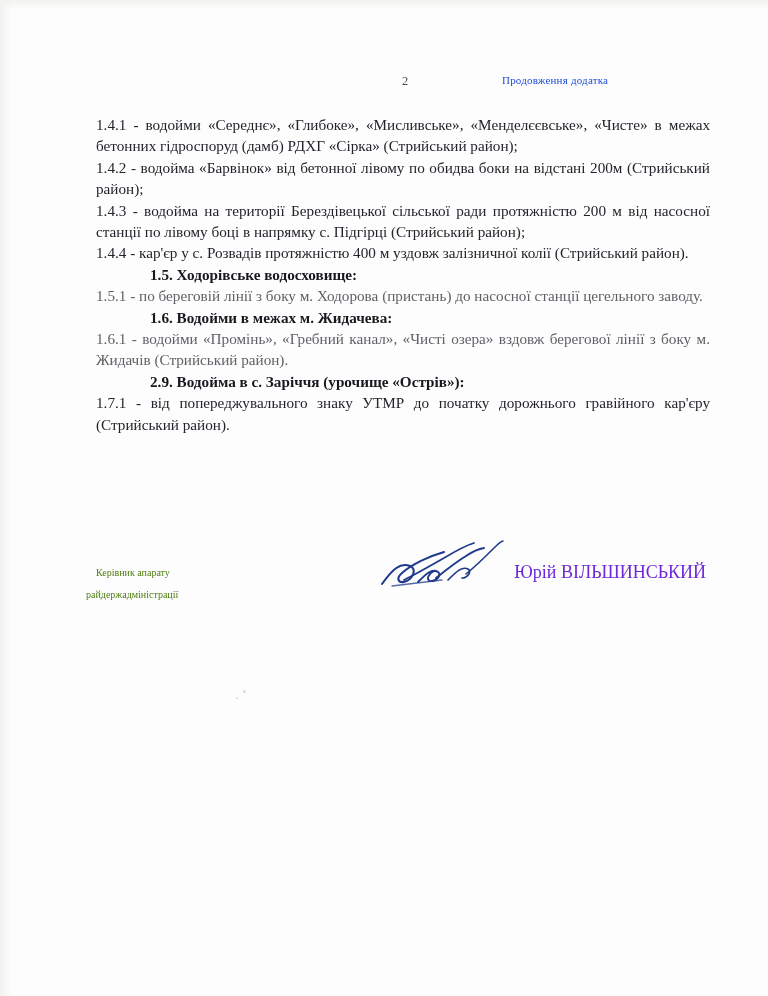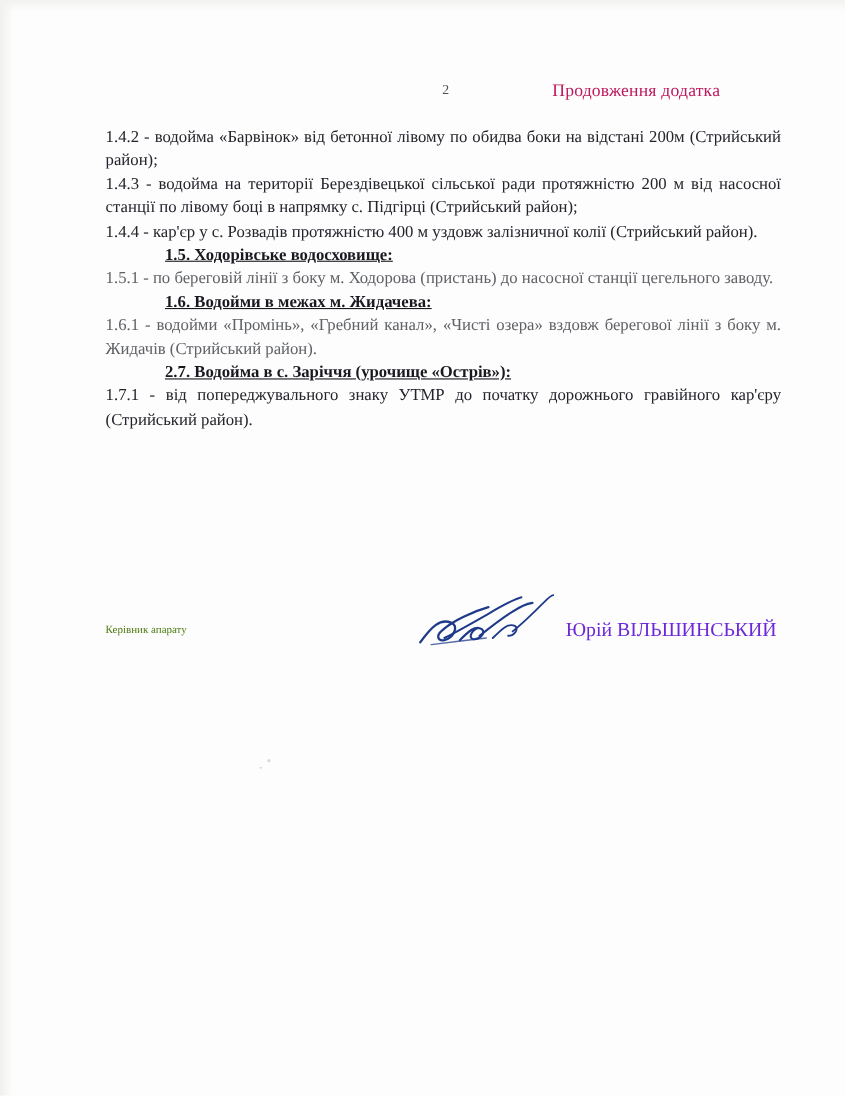--- a/index.html
+++ b/index.html
@@ -49,22 +49,22 @@
     position: absolute;
     left: 306px;
     top: 0;
     font-size: 12.5px;
     color: #4c4c55;
   }
   .header-note {
     position: absolute;
     left: 406px;
     top: 0;
-    font-size: 16px;
-    color: #be185d;
+    font-size: 11px;
+    color: #1d4ed8;
     letter-spacing: .2px;
   }
 
   .body-text {
     position: absolute;
     top: 114px;
     left: 96px;
     width: 614px;
   }
 
@@ -82,21 +82,20 @@
     color: #5f6166;
   }
 
   p.heading {
     margin: 0;
     font-size: 15.2px;
     line-height: 21.4px;
     font-weight: bold;
     color: #18181f;
     padding-left: 54px;
-    text-decoration: underline;
   }
 
   .sig-block {
     position: absolute;
     left: 96px;
     top: 540px;
     width: 614px;
     height: 60px;
   }
   .sig-left {
@@ -145,34 +144,36 @@
 <div class="page">
   <div class="scan-edge-left"></div>
   <div class="scan-edge-top"></div>
 
   <div class="header">
     <div class="page-number">2</div>
     <div class="header-note">Продовження додатка</div>
   </div>
 
   <div class="body-text">
+    <p class="para">1.4.1 - водойми «Середнє», «Глибоке», «Мисливське», «Менделєєвське», «Чисте» в межах бетонних гідроспоруд (дамб) РДХГ «Сірка» (Стрийський район);</p>
     <p class="para">1.4.2 - водойма «Барвінок» від бетонної лівому по обидва боки на відстані 200м (Стрийський район);</p>
     <p class="para">1.4.3 - водойма на території Берездівецької сільської ради протяжністю 200 м від насосної станції по лівому боці в напрямку с. Підгірці (Стрийський район);</p>
     <p class="para">1.4.4 - кар'єр у с. Розвадів протяжністю 400 м уздовж залізничної колії (Стрийський район).</p>
     <p class="heading">1.5. Ходорівське водосховище:</p>
     <p class="para faded">1.5.1 - по береговій лінії з боку м. Ходорова (пристань) до насосної станції цегельного заводу.</p>
     <p class="heading">1.6. Водойми в межах м. Жидачева:</p>
     <p class="para faded">1.6.1 - водойми «Промінь», «Гребний канал», «Чисті озера» вздовж берегової лінії з боку м. Жидачів (Стрийський район).</p>
-    <p class="heading">2.7. Водойма в с. Заріччя (урочище «Острів»):</p>
+    <p class="heading">2.9. Водойма в с. Заріччя (урочище «Острів»):</p>
     <p class="para">1.7.1 - від попереджувального знаку УТМР до початку дорожнього гравійного кар'єру (Стрийський район).</p>
   </div>
 
   <div class="sig-block">
     <div class="sig-left">
       <span>Керівник апарату</span>
+      <span class="line2">райдержадміністрації</span>
     </div>
 
     <div class="signature">
       <svg width="170" height="56" viewBox="0 0 170 56" fill="none" xmlns="http://www.w3.org/2000/svg">
         <path d="M8 44 C 18 30, 26 22, 36 26 C 44 29, 38 40, 30 42 C 24 43, 22 38, 28 33 C 38 24, 56 16, 70 12" stroke="#1f3a8a" stroke-width="2.1" stroke-linecap="round" fill="none"></path>
         <path d="M30 40 C 42 34, 56 26, 70 18 C 80 12, 90 6, 100 3" stroke="#1f3a8a" stroke-width="1.8" stroke-linecap="round" fill="none"></path>
         <path d="M44 42 C 52 34, 58 28, 64 32 C 68 35, 62 42, 56 41 C 52 40, 54 34, 60 31" stroke="#1f3a8a" stroke-width="1.9" stroke-linecap="round" fill="none"></path>
         <path d="M62 38 C 72 30, 82 22, 92 16 C 98 12, 104 9, 110 8" stroke="#1f3a8a" stroke-width="2" stroke-linecap="round" fill="none"></path>
         <path d="M74 40 C 82 32, 88 26, 94 29 C 98 31, 94 38, 88 38" stroke="#1f3a8a" stroke-width="1.7" stroke-linecap="round" fill="none"></path>
         <path d="M92 34 C 102 26, 112 16, 120 8 C 124 4, 127 1, 129 1" stroke="#1f3a8a" stroke-width="1.6" stroke-linecap="round" fill="none"></path>

